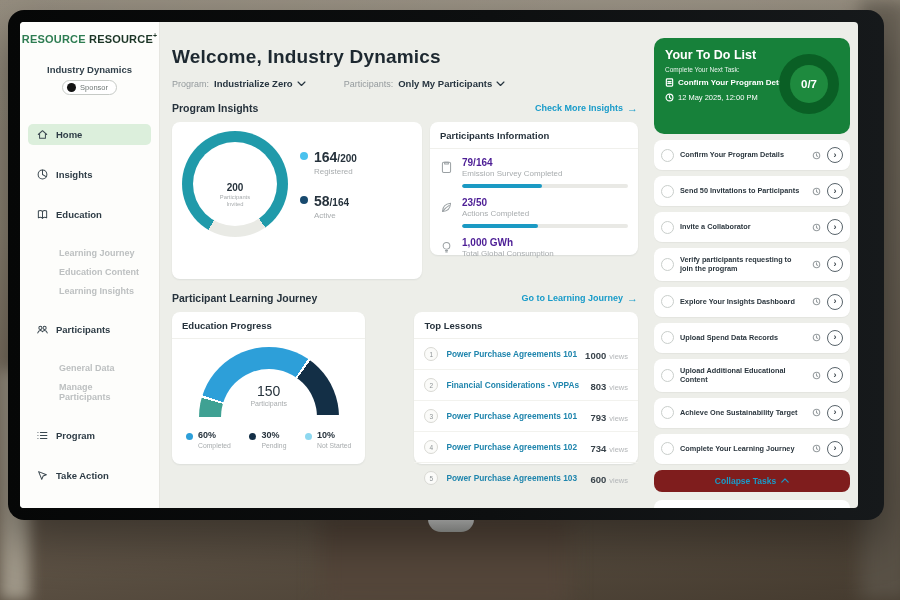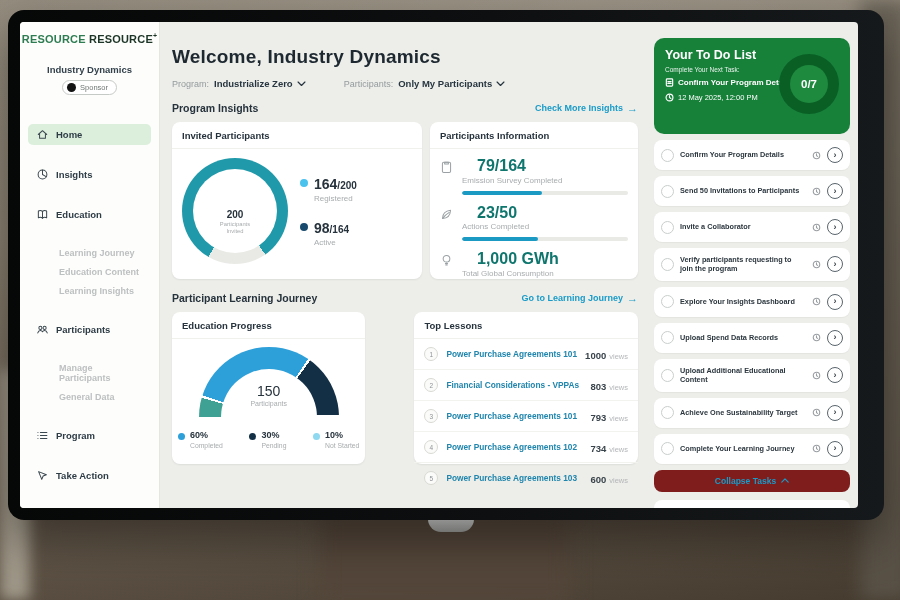--- a/index.html
+++ b/index.html
@@ -65,39 +65,39 @@
   .donut-val{font-size:10px;font-weight:bold;color:#26323c;}
   .donut-lab{font-size:5.8px;color:#a8acae;width:46px;line-height:1.25;margin-top:1px;}
   .leg-col{display:flex;flex-direction:column;gap:16px;}
   .leg-item{display:flex;gap:6px;align-items:flex-start;}
   .leg-dot{width:8px;height:8px;border-radius:50%;margin-top:4px;flex-shrink:0;}
   .leg-num{font-size:14px;font-weight:bold;color:#26323c;}
   .leg-den{font-size:10px;font-weight:bold;color:#26323c;}
   .leg-label{font-size:8px;color:#a8acae;margin-top:1px;}
 
   
-  .card-info{flex:1;height:157px;}
+  .card-info{flex:1;height:133px;}
   .stat-row{display:flex;gap:9px;margin-bottom:9px;align-items:flex-start;}
   .stat-icon{width:13px;height:14px;margin-top:3px;flex-shrink:0;}
   .stat-icon svg{width:13px;height:14px;stroke:#9aa0a3;fill:none;stroke-width:1.1;stroke-linecap:round;stroke-linejoin:round;}
   .stat-main{flex:1;min-width:0;}
-  .stat-value{font-size:16px;font-weight:bold;color:#0f766e;line-height:1.1;margin-left:15px;}
+  .stat-value{font-size:10px;font-weight:bold;color:#4c1d95;line-height:1.1;}
   .stat-label{font-size:8px;color:#a8acae;margin-top:1px;}
   .pbar{height:4px;border-radius:2px;background:#e9e9e5;margin-top:6px;overflow:hidden;}
   .pbar-fill{height:100%;border-radius:2px;background:#1b9ac4;}
 
   
   .card-edu{width:212px;height:152px;}
   .gauge-wrap{position:relative;width:150px;height:78px;margin:8px auto 0;overflow:hidden;}
   .gauge{position:absolute;left:5px;top:0;width:140px;height:140px;border-radius:50%;}
   .gauge-hole{position:absolute;left:27px;top:22px;width:96px;height:96px;border-radius:50%;background:#fff;}
   .gauge-center{position:absolute;left:0;right:0;top:36px;text-align:center;}
   .gauge-val{font-size:14px;font-weight:normal;color:#26323c;}
   .gauge-lab{font-size:7px;color:#a8acae;margin-top:1px;}
-  .gauge-legend{display:flex;justify-content:space-between;padding:6px 6px 0;}
+  .gauge-legend{display:flex;justify-content:space-between;padding:6px 14px 0;}
   .gl-item{display:flex;gap:5px;align-items:flex-start;}
   .gl-dot{width:7px;height:7px;border-radius:50%;margin-top:2px;flex-shrink:0;}
   .gl-val{font-size:9px;font-weight:bold;color:#26323c;line-height:1.1;}
   .gl-lab{font-size:6.8px;color:#a8acae;margin-top:1px;}
 
   
   .card-lessons{flex:1;height:152px;display:flex;flex-direction:column;margin-left:41px;}
   .lesson-row{display:flex;align-items:center;gap:8px;padding:6px 10px;border-bottom:1px solid #f2f2ee;}
   .lesson-row:last-child{border-bottom:none;}
   .rank{width:12px;height:12px;border:1px solid #d9d9d4;border-radius:50%;background:#fbfbf9;flex-shrink:0;
@@ -188,22 +188,22 @@
           <div class="nav-item">
             <span class="nav-icon">
                 <svg viewBox="0 0 16 16">
                   <circle cx="5.4" cy="6" r="1.9"></circle>
                   <circle cx="10.6" cy="6" r="1.9"></circle>
                   <path d="M2.2 12.2c.5-2 1.9-3 3.2-3 1.2 0 2.1.6 2.6 1.6.5-1 1.4-1.6 2.6-1.6 1.3 0 2.7 1 3.2 3"></path>
                 </svg>
               </span>
             <span>Participants</span>
           </div>
+          <div class="nav-sub">General Data</div>
           <div class="nav-sub">Manage Participants</div>
-          <div class="nav-sub">General Data</div>
           <div class="nav-item">
             <span class="nav-icon">
                 <svg viewBox="0 0 16 16">
                   <path d="M5.4 4.4h8M5.4 8h8M5.4 11.6h8"></path>
                   <path d="M2.4 4.4h.01M2.4 8h.01M2.4 11.6h.01"></path>
                 </svg>
               </span>
             <span>Program</span>
           </div>
           <div class="nav-item">
@@ -254,21 +254,20 @@
           <div class="section-title">Program Insights</div>
           <div class="section-link">
             <span>Check More Insights</span>
             <span class="arrow">→</span>
           </div>
         </div>
 
         <div class="cards-row">
 
           <div class="card card-invited">
-            <div class="card-title">Invited Participants</div>
             <div class="invited-body">
               <div class="donut-outer" style="background: conic-gradient(from 210deg, rgb(32, 154, 170) 0deg, rgb(32, 154, 170) 82%, rgb(233, 234, 229) 82%, rgb(233, 234, 229) 100%);">
                 <div class="donut-mid">
                   <div class="donut-inner">
                     <div class="donut-hole">
                       <div class="donut-val">200</div>
                       <div class="donut-lab">Participants Invited</div>
                     </div>
                   </div>
                 </div>
@@ -277,21 +276,21 @@
                 <div class="leg-item">
                   <span class="leg-dot" style="background:#4ac2ee"></span>
                   <div>
                     <span class="leg-num">164</span><span class="leg-den">/200</span>
                     <div class="leg-label">Registered</div>
                   </div>
                 </div>
                 <div class="leg-item">
                   <span class="leg-dot" style="background:#184a6e"></span>
                   <div>
-                    <span class="leg-num">98</span><span class="leg-den">/164</span>
+                    <span class="leg-num">58</span><span class="leg-den">/164</span>
                     <div class="leg-label">Active</div>
                   </div>
                 </div>
               </div>
             </div>
           </div>
 
           <div class="card card-info">
             <div class="card-title">Participants Information</div>
             <div class="card-body">

